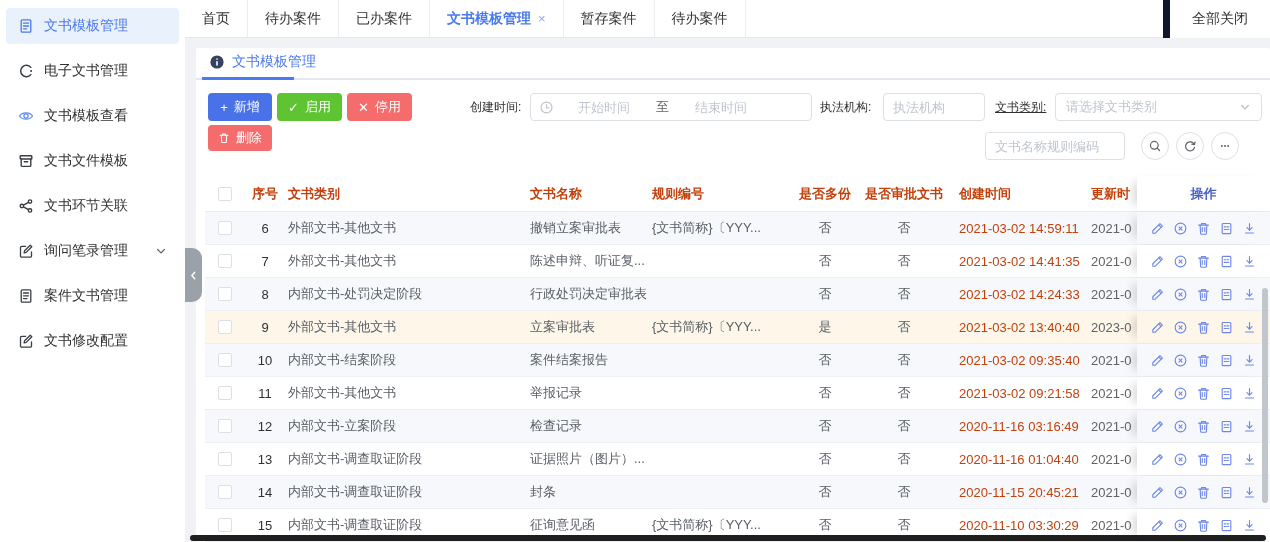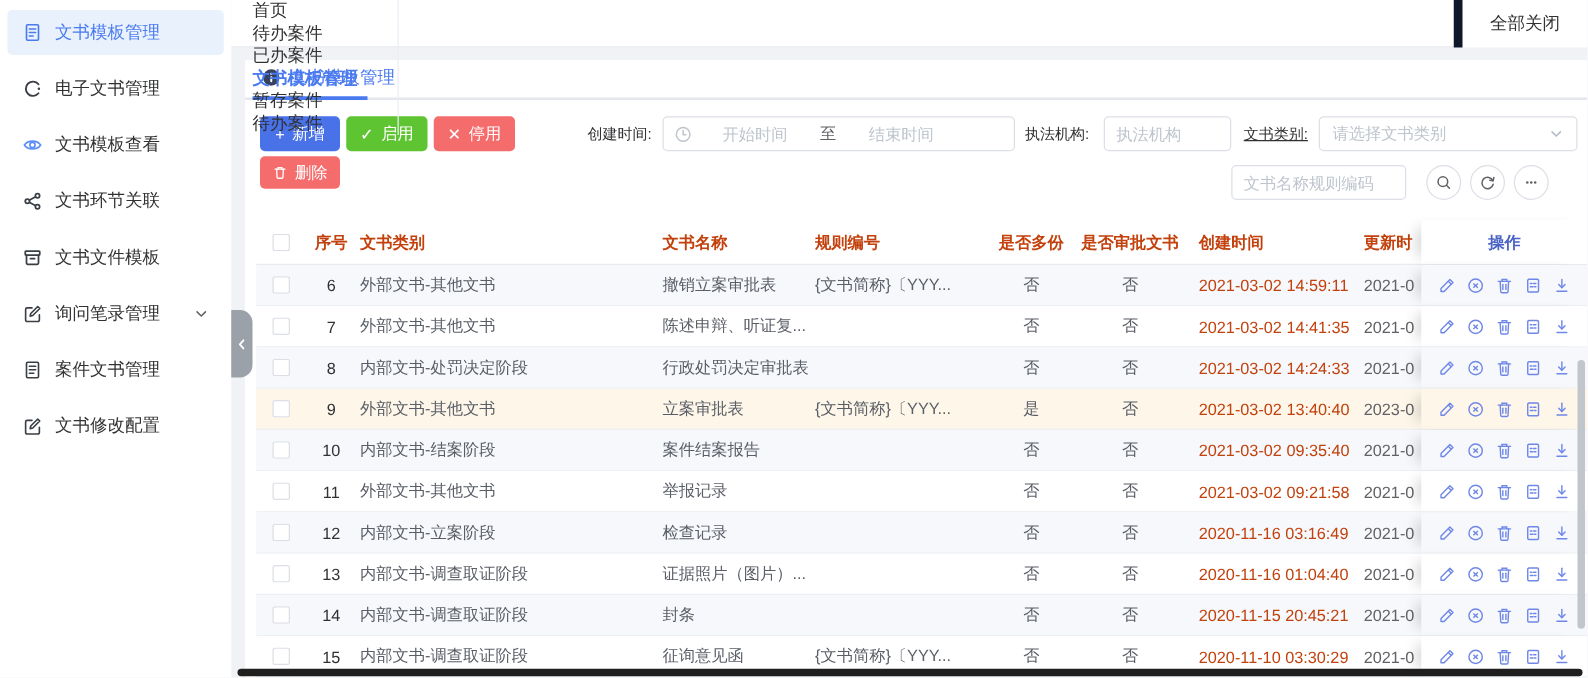--- a/index.html
+++ b/index.html
@@ -14,21 +14,21 @@
   .side-item .icon { width:16px; height:16px; margin-right:10px; color:#3a3f45; flex:none; }
   .side-item .side-label { font-size:14px; white-space:nowrap; }
   .side-item.active { background:#e8f1fc; color:#4a7af0; }
   .side-item.active .icon { color:#4a7af0; }
   .side-chevron { position:absolute; right:12px; width:12px; height:12px; color:#606266; }
 
   .collapse-handle { position:absolute; left:185px; top:248px; width:17px; height:54px; background:#9aa1a9; border-radius:0 10px 10px 0; z-index:6; display:flex; align-items:center; justify-content:center; color:#fff; cursor:pointer; }
 
   
   .tabbar { position:absolute; left:185px; top:0; width:1085px; height:38px; background:#fff; border-bottom:1px solid #e4e7ed; display:flex; z-index:4; }
-  .tabs { display:flex; height:100%;flex-direction:column; }
+  .tabs { display:flex; height:100%; }
   .tab { display:flex; align-items:center; gap:7px; padding:0 17px; border-right:1px solid #ebeef5; font-size:14px; color:#303133; cursor:pointer; white-space:nowrap; }
   .tab.active { color:#4a7af0; font-weight:700; }
   .tab .tab-close { font-size:13px; color:#8aa6f2; font-weight:400; cursor:pointer; }
   .close-all { position:absolute; right:0; top:0; height:38px; line-height:37px; padding:0 22px; border-left:7px solid #0f172a; font-size:14px; color:#303133; cursor:pointer; background:#fff; }
 
   
   .card { position:absolute; left:196px; top:48px; width:1074px; height:494px; background:#fff; border-radius:2px; z-index:3; overflow:hidden; }
 
   .card-tabs { position:absolute; left:0; top:0; width:100%; height:32px; border-bottom:2px solid #e4e7ed; }
   .info-icon { position:absolute; left:13px; top:6px; width:16px; height:16px; }
@@ -123,40 +123,40 @@
           <svg viewBox="0 0 16 16" width="16" height="16" fill="none" stroke="currentColor" stroke-width="1.3">
             <path d="M1.5 8 C4.2 3.8 11.8 3.8 14.5 8 C11.8 12.2 4.2 12.2 1.5 8 Z"></path>
             <circle cx="8" cy="8" r="2.1"></circle>
           </svg>
         </span>
     <span class="side-label">文书模板查看</span>
 
   </div>
       <div class="side-item">
     <span class="icon">
+          <svg viewBox="0 0 16 16" width="16" height="16" fill="none" stroke="currentColor" stroke-width="1.4" stroke-linecap="round" stroke-linejoin="round">
+            <rect x="2.2" y="2.8" width="11.6" height="3.2" rx="0.6"></rect>
+            <path d="M3.2 6 v6.4 a1 1 0 0 0 1 1 h7.6 a1 1 0 0 0 1 -1 V6"></path>
+            <line x1="6.3" y1="8.8" x2="9.7" y2="8.8"></line>
+          </svg>
+        </span>
+    <span class="side-label">文书文件模板</span>
+
+  </div>
+      <div class="side-item">
+    <span class="icon">
           <svg viewBox="0 0 16 16" width="16" height="16" fill="none" stroke="currentColor" stroke-width="1.4">
             <circle cx="12" cy="3.6" r="1.7"></circle>
             <circle cx="12" cy="12.4" r="1.7"></circle>
             <circle cx="3.9" cy="8" r="1.7"></circle>
             <line x1="5.4" y1="7.2" x2="10.5" y2="4.4"></line>
             <line x1="5.4" y1="8.8" x2="10.5" y2="11.6"></line>
           </svg>
         </span>
     <span class="side-label">文书环节关联</span>
-
-  </div>
-      <div class="side-item">
-    <span class="icon">
-          <svg viewBox="0 0 16 16" width="16" height="16" fill="none" stroke="currentColor" stroke-width="1.4" stroke-linecap="round" stroke-linejoin="round">
-            <rect x="2.2" y="2.8" width="11.6" height="3.2" rx="0.6"></rect>
-            <path d="M3.2 6 v6.4 a1 1 0 0 0 1 1 h7.6 a1 1 0 0 0 1 -1 V6"></path>
-            <line x1="6.3" y1="8.8" x2="9.7" y2="8.8"></line>
-          </svg>
-        </span>
-    <span class="side-label">文书文件模板</span>
 
   </div>
       <div class="side-item">
     <span class="icon">
           <svg viewBox="0 0 16 16" width="16" height="16" fill="none" stroke="currentColor" stroke-width="1.3" stroke-linecap="round" stroke-linejoin="round">
             <path d="M13.5 8.8 V13 a1.2 1.2 0 0 1 -1.2 1.2 H3.7 A1.2 1.2 0 0 1 2.5 13 V4.5 a1.2 1.2 0 0 1 1.2 -1.2 H7.6"></path>
             <path d="M12.2 2.2 l1.6 1.6 L8.2 9.4 l-2.1 .5 .5 -2.1 Z"></path>
           </svg>
         </span>
     <span class="side-label">询问笔录管理</span>

